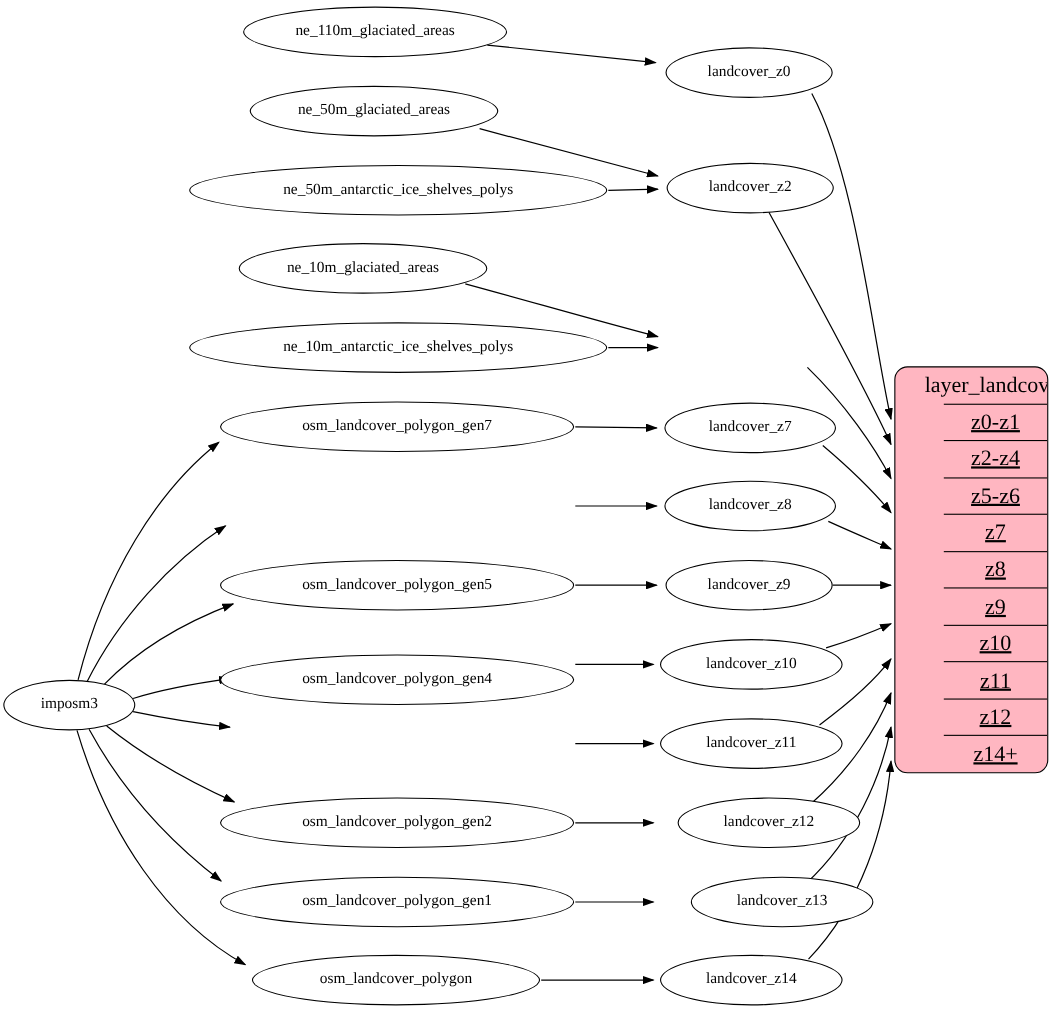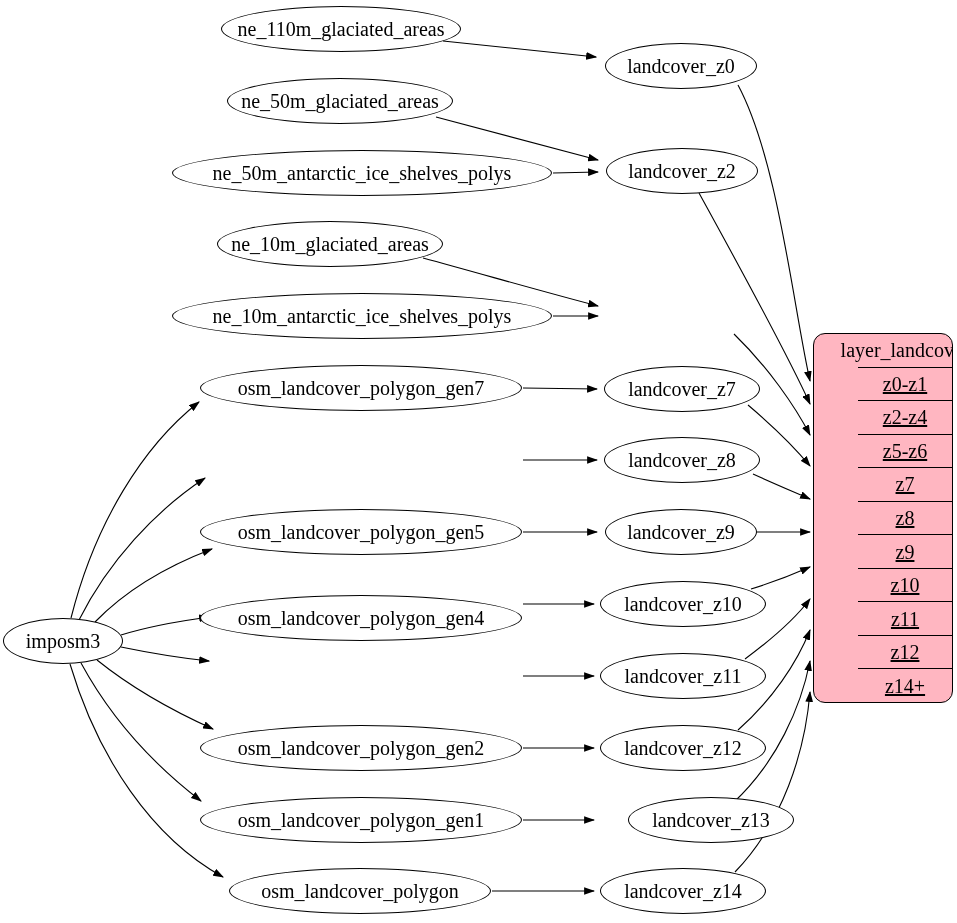--- a/index.html
+++ b/index.html
@@ -8,21 +8,21 @@
     font-family:"Liberation Serif","DejaVu Serif",serif; color:#000;
     overflow:hidden;
   }
   svg.edges { position:absolute; left:0; top:0; width:957px; height:923px; }
   .edge { fill:none; stroke:#000; stroke-width:1.1; }
   .node {
     position:absolute; box-sizing:border-box;
     border:1.2px solid #000; border-radius:50%;
     background:#ffffff;
     display:flex; align-items:center; justify-content:center;
-    font-size:20px; line-height:1; white-space:nowrap;
+    font-size:14px; line-height:1; white-space:nowrap;
   }
   .record {
     position:absolute; left:813px; top:333px; width:140px; height:370px;
     box-sizing:border-box; border:1.4px solid #000; border-radius:12px;
     display:flex; flex-direction:column; overflow:hidden;
   }
   .record .cell {
     flex:1; display:flex; align-items:center; justify-content:center;
     font-size:20px; line-height:1; white-space:nowrap;margin-left:44px;
   }
@@ -88,21 +88,21 @@
   <div class="node" style="left:200px;top:725px;width:322px;height:46px">osm_landcover_polygon_gen2</div>
   <div class="node" style="left:200px;top:797px;width:322px;height:46px">osm_landcover_polygon_gen1</div>
   <div class="node" style="left:229px;top:868px;width:262px;height:46px">osm_landcover_polygon</div>
   <div class="node" style="left:605px;top:43px;width:152px;height:46px">landcover_z0</div>
   <div class="node" style="left:606px;top:148px;width:152px;height:46px">landcover_z2</div>
   <div class="node" style="left:604px;top:366px;width:156px;height:46px">landcover_z7</div>
   <div class="node" style="left:604px;top:437px;width:156px;height:46px">landcover_z8</div>
   <div class="node" style="left:605px;top:509px;width:152px;height:46px">landcover_z9</div>
   <div class="node" style="left:600px;top:581px;width:166px;height:46px">landcover_z10</div>
   <div class="node" style="left:600px;top:653px;width:166px;height:46px">landcover_z11</div>
-  <div class="node" style="left:600px;top:725px;width:166px;height:46px">landcover_z12</div>
+  <div class="node" style="left:616px;top:725px;width:166px;height:46px">landcover_z12</div>
   <div class="node" style="left:628px;top:797px;width:166px;height:46px">landcover_z13</div>
   <div class="node" style="left:600px;top:868px;width:166px;height:46px">landcover_z14</div>
 
   <div class="record" style="background-color: rgb(255, 182, 193);">
     <div class="cell">layer_landcover</div>
     <div class="cell">z0-z1</div>
     <div class="cell">z2-z4</div>
     <div class="cell">z5-z6</div>
     <div class="cell">z7</div>
     <div class="cell">z8</div>

